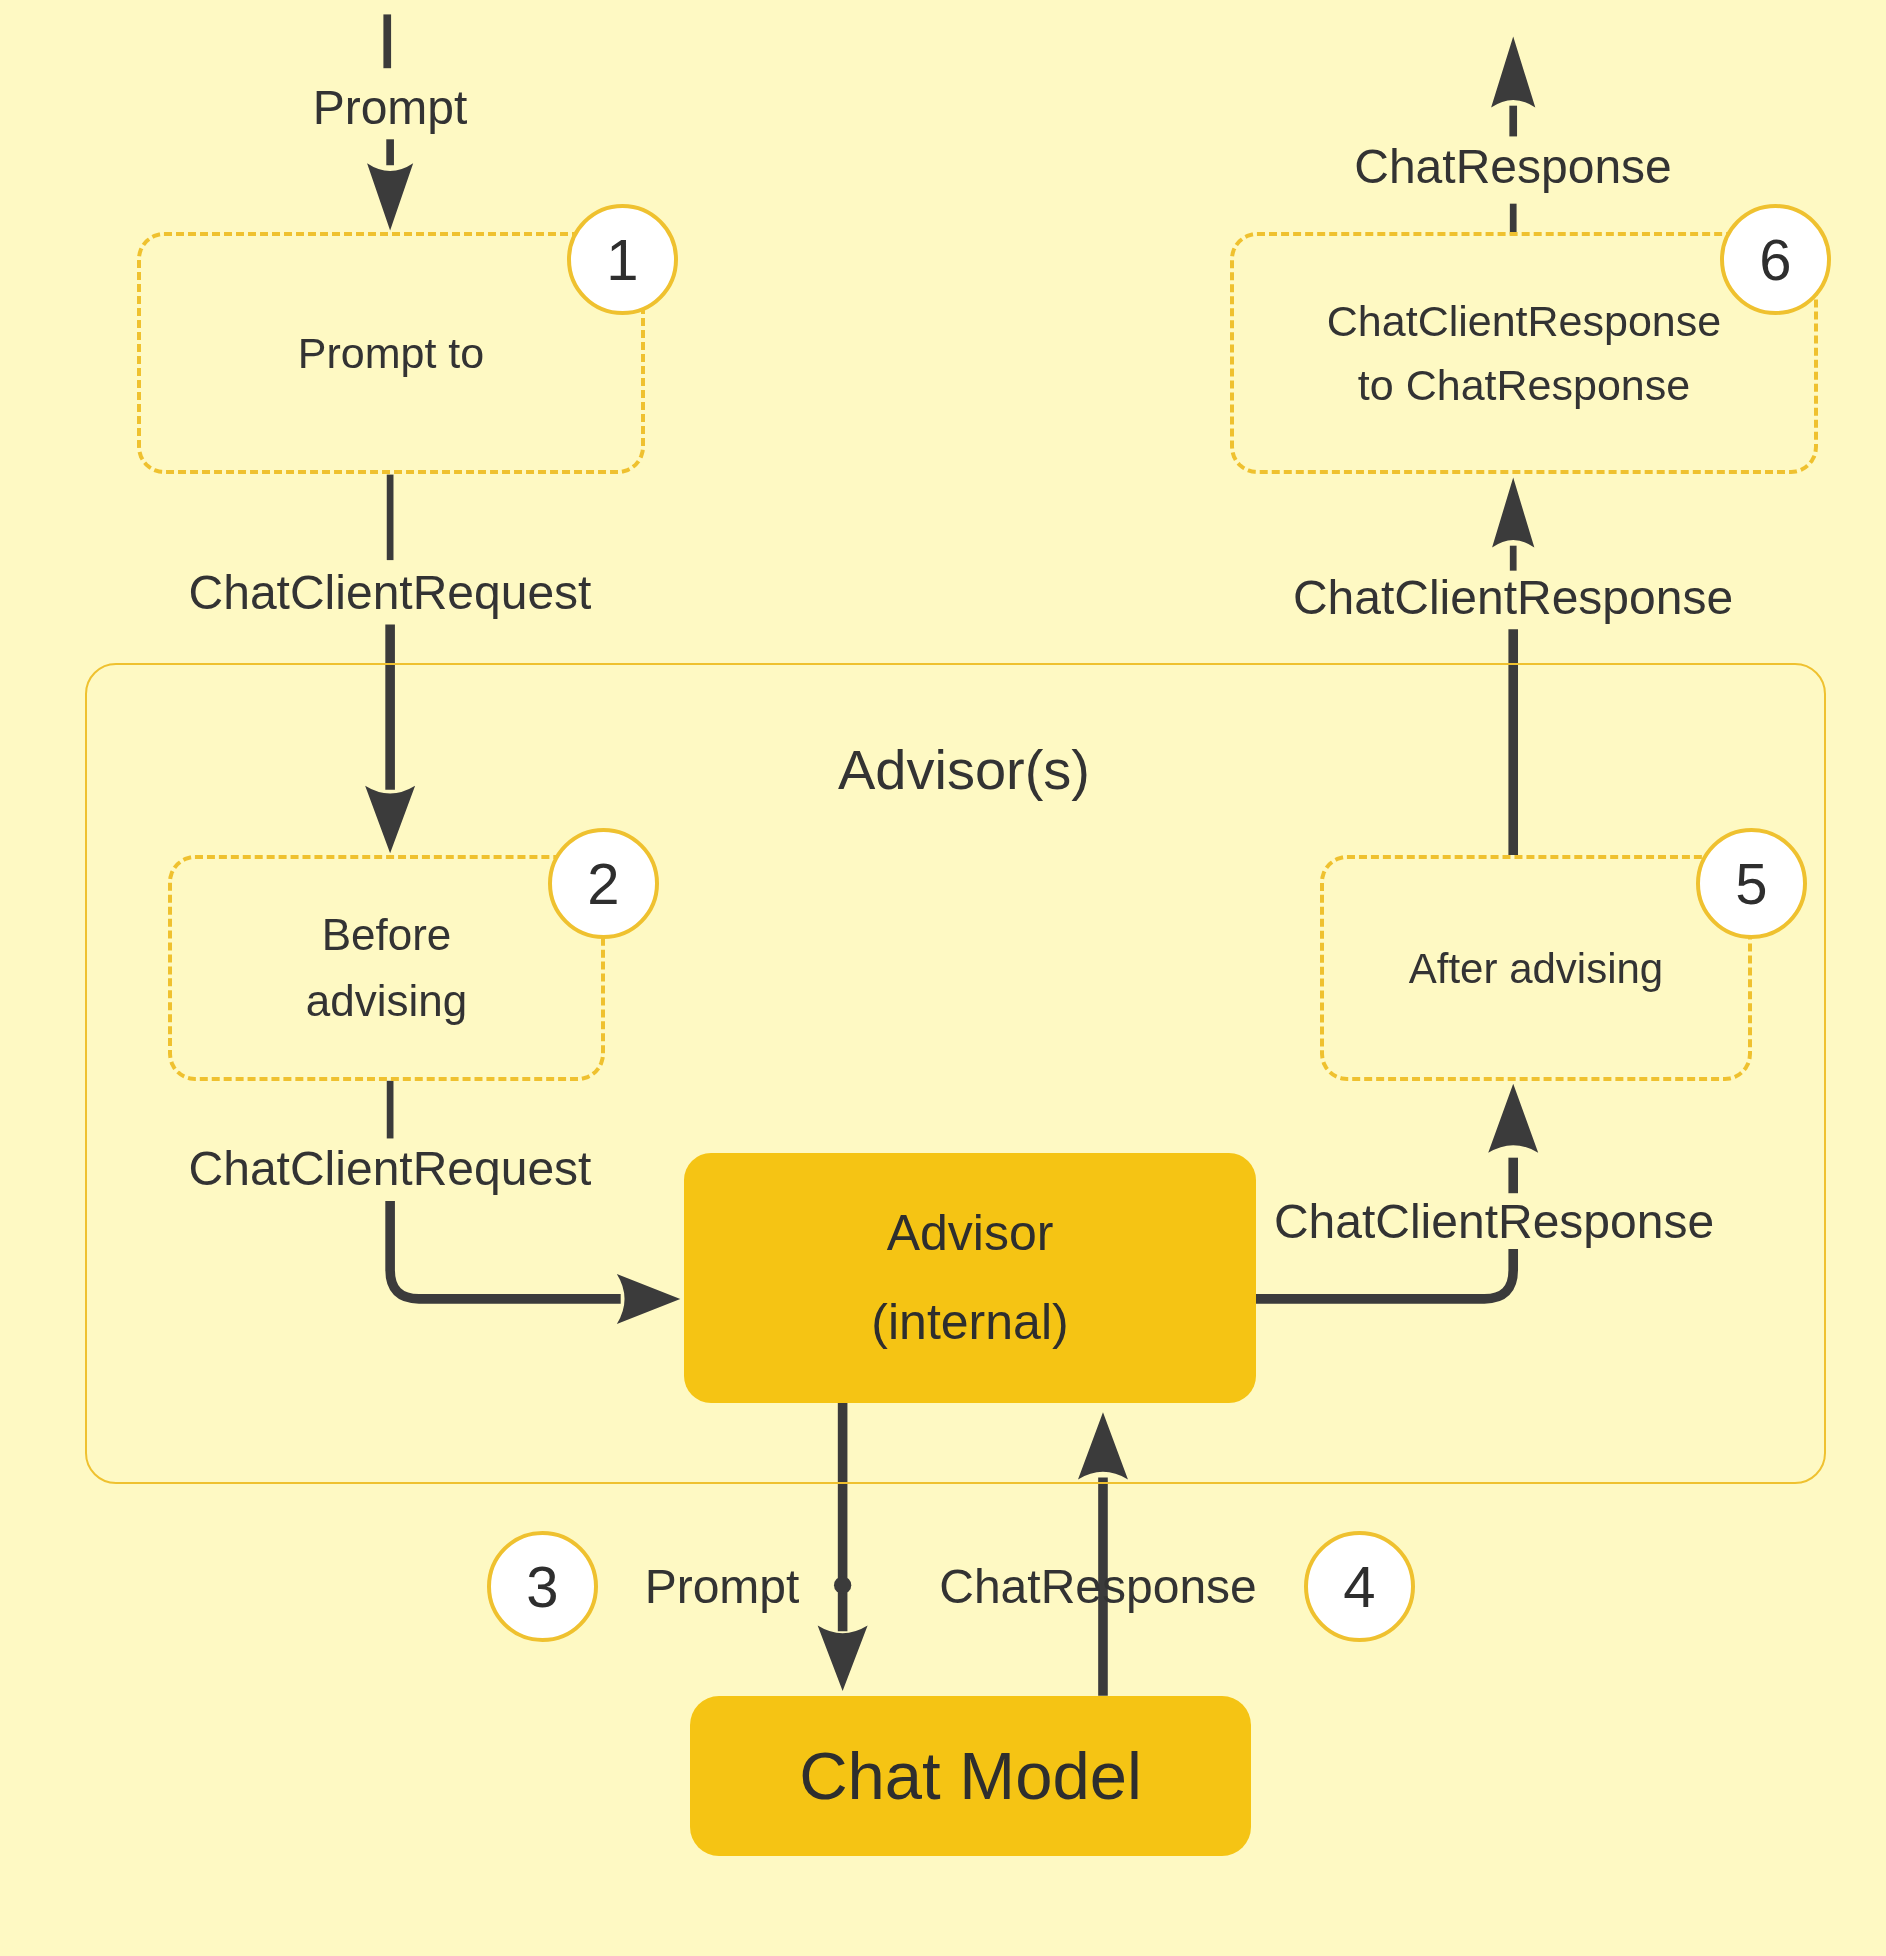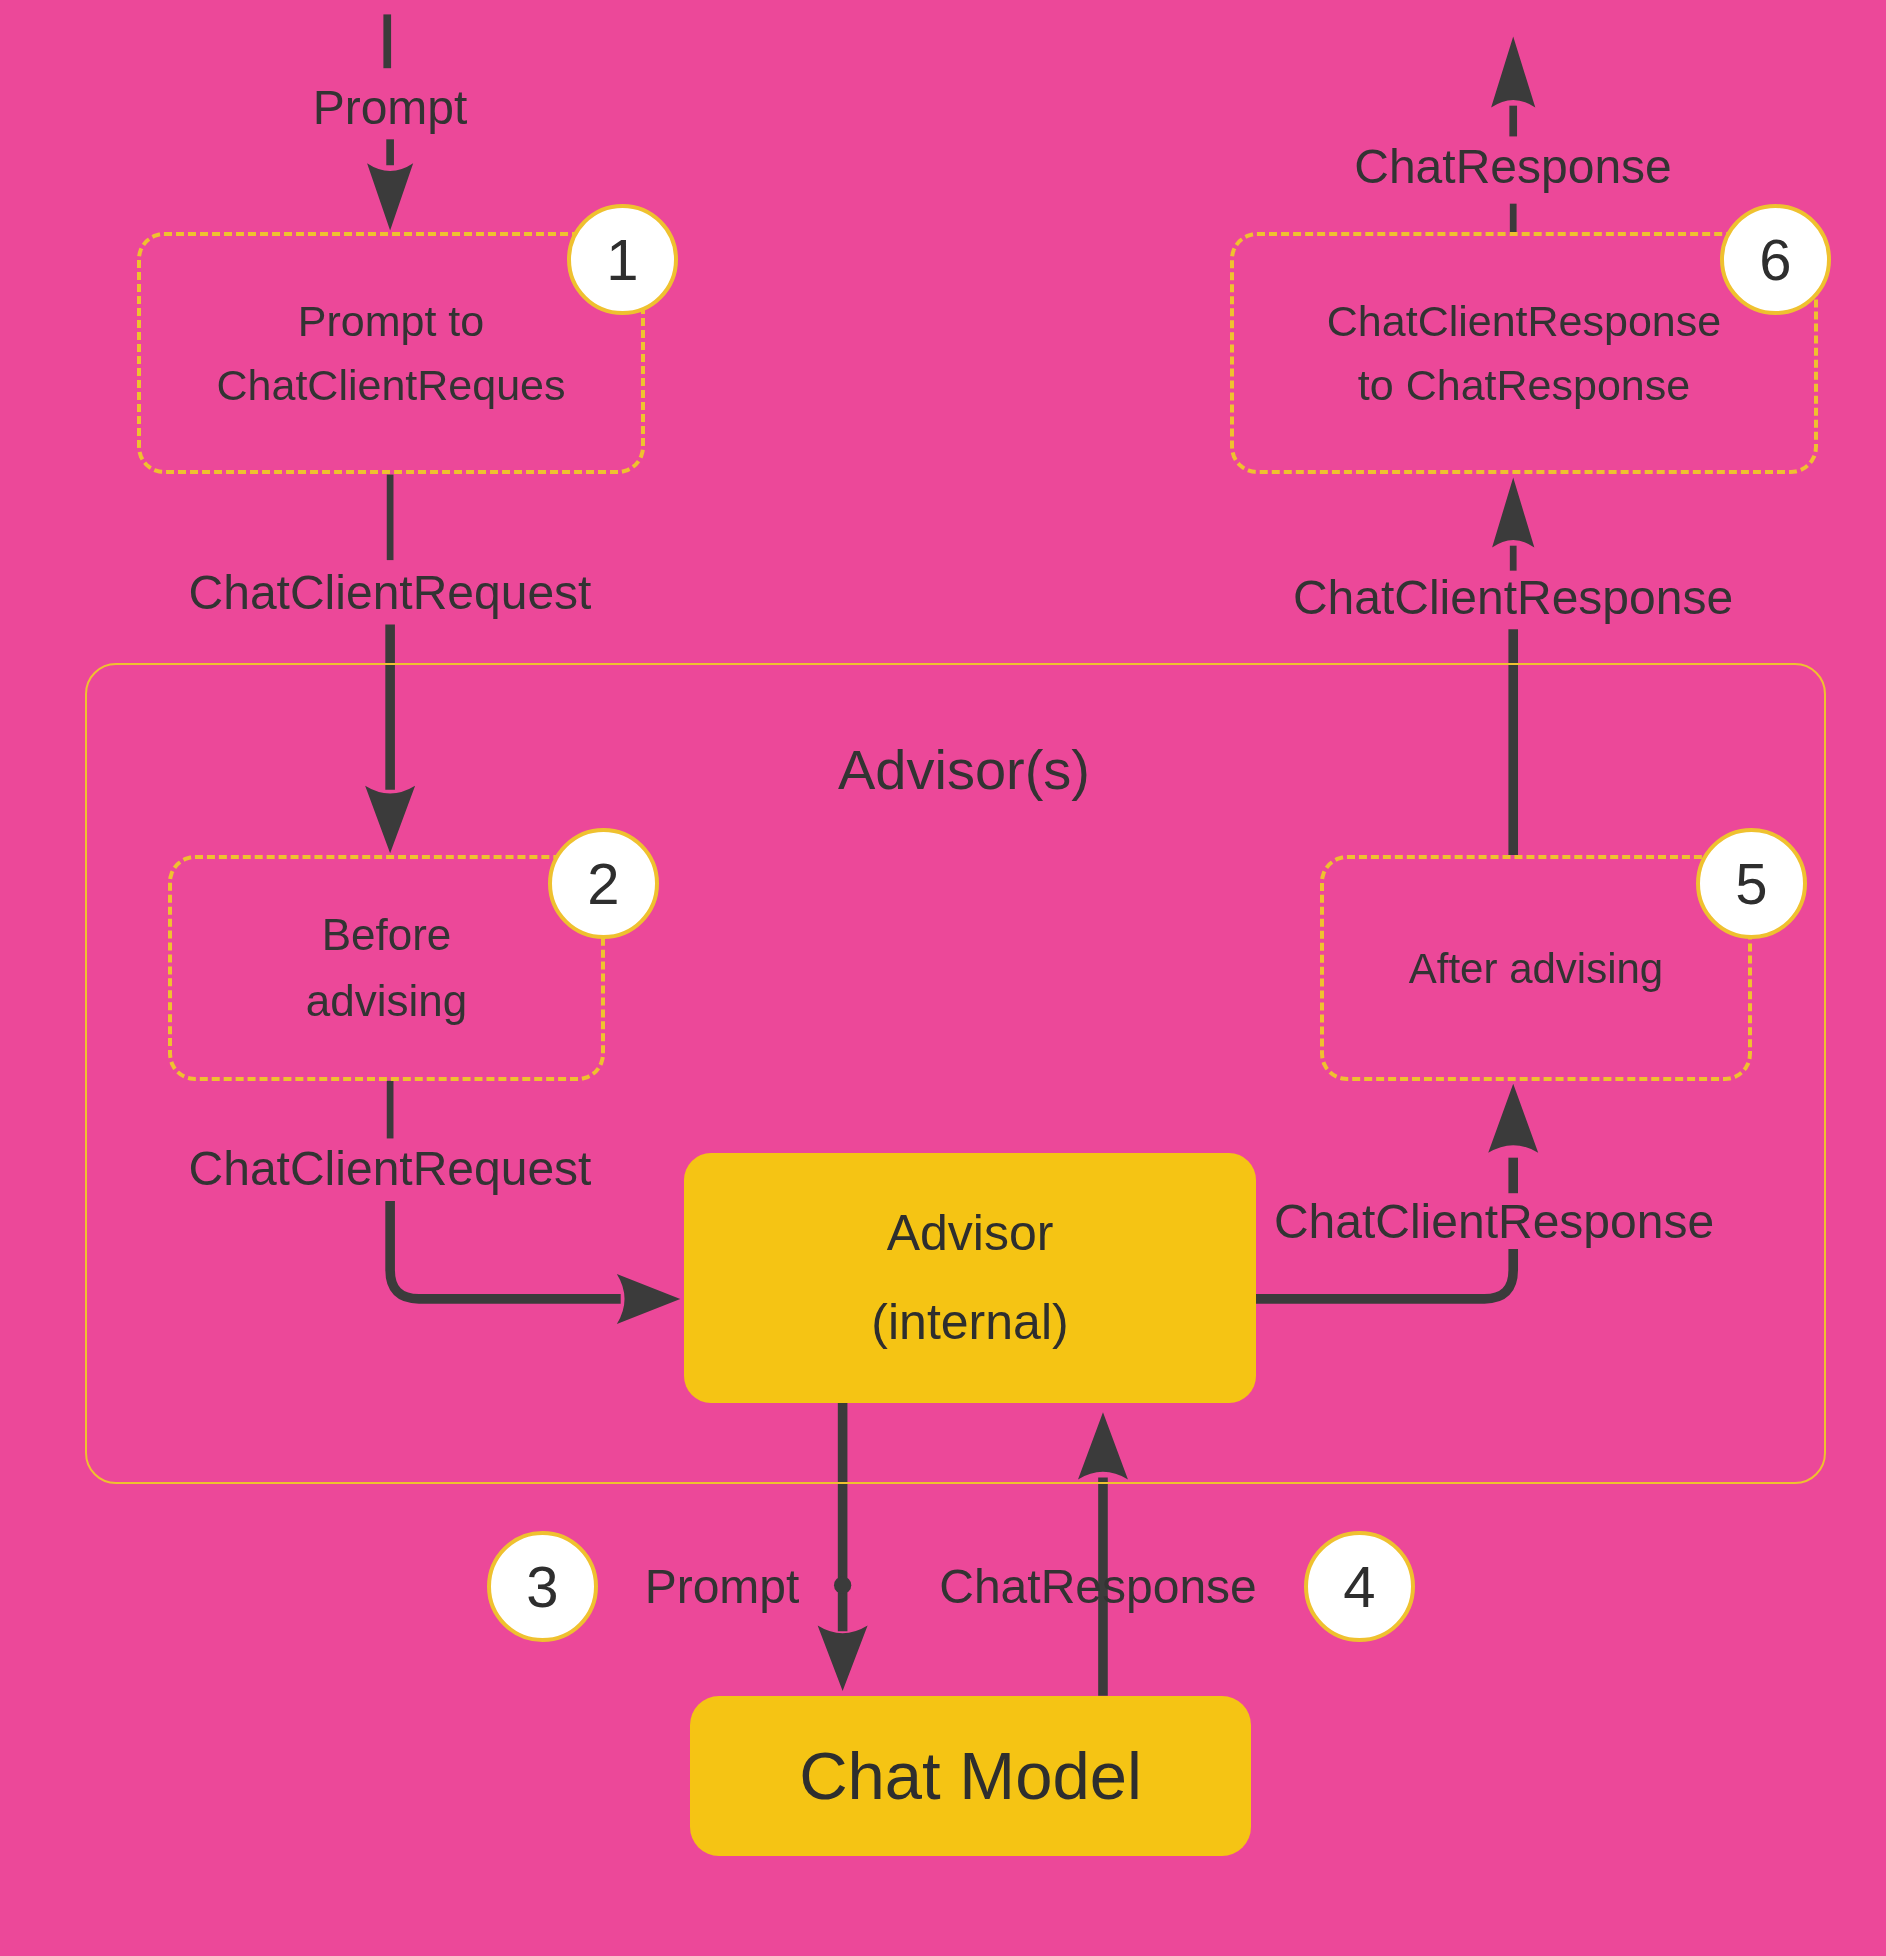--- a/index.html
+++ b/index.html
@@ -4,21 +4,21 @@
 <style>
   :root{
     --accent:#EFC12F;
     --fill:#F5C414;
     --ink:#3B3B3B;
     --text:#333333;
   }
   *{margin:0;padding:0;box-sizing:border-box;}
   html,body{background:#ffffff;}
   body{font-family:"Liberation Sans","DejaVu Sans",sans-serif;color:var(--text);}
-  .canvas{position:relative;width:1887px;height:1957px;background:#ec4899;overflow:hidden;}
+  .canvas{position:relative;width:1887px;height:1957px;background:#fef9c3;overflow:hidden;}
   svg.connectors{position:absolute;left:0;top:0;width:1887px;height:1957px;display:block;}
   svg .shaft{stroke:var(--ink);fill:none;}
   svg .head{fill:var(--ink);stroke:none;}
   svg .dot{fill:var(--ink);}
 
   .lbl{position:absolute;text-align:center;font-size:48px;line-height:52px;color:var(--text);white-space:nowrap;}
   .title{position:absolute;text-align:center;font-size:56px;line-height:58px;color:var(--text);}
 
   .step-box{
     position:absolute;border:4.8px dashed var(--accent);border-radius:27px;background:transparent;
@@ -83,21 +83,20 @@
     <circle class="dot" cx="877" cy="1650" r="9"></circle>
 
     <path class="shaft" stroke-width="10" d="M1148,1538 V1765"></path>
     <path class="head" d="M1148,1470 L1122,1540 Q1148,1524 1174,1540 Z"></path>
   </svg>
 
   <div class="lbl" style="left:150px;top:82px;width:480px;">Prompt</div>
 
   <div class="step-box" style="left:137px;top:232px;width:508px;height:242px;">
     <span>Prompt to</span>
-    <span>ChatClientReques</span>
   </div>
   <div class="num-circle" style="left:567px;top:204px;">1</div>
 
   <div class="lbl" style="left:54px;top:567px;width:672px;">ChatClientRequest</div>
 
   <div class="container-box" style="left:85px;top:663px;width:1741px;height:821px;"></div>
   <div class="title" style="left:676px;top:741px;width:576px;">Advisor(s)</div>
 
   <div class="step-box" style="left:168px;top:855px;width:437px;height:226px;font-size:44px;">
     <span>Before</span>

